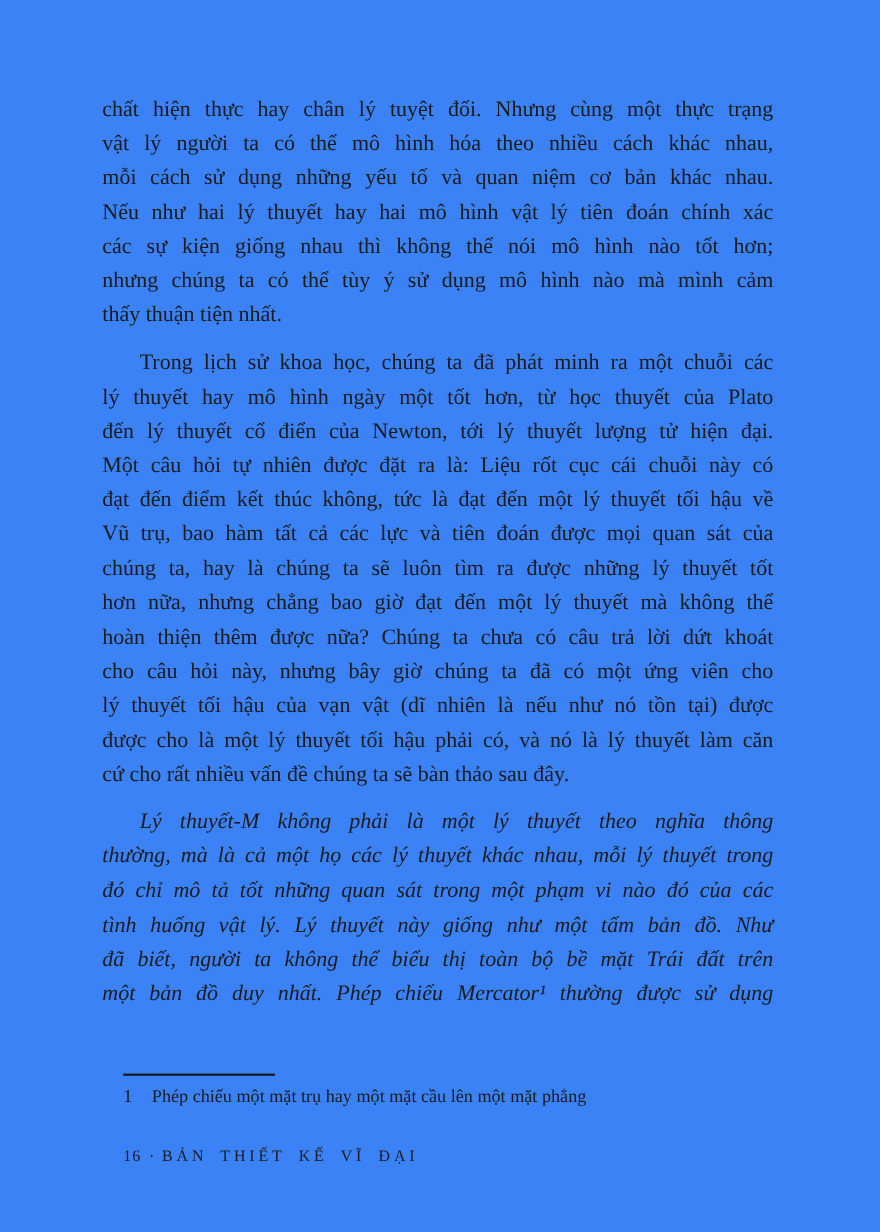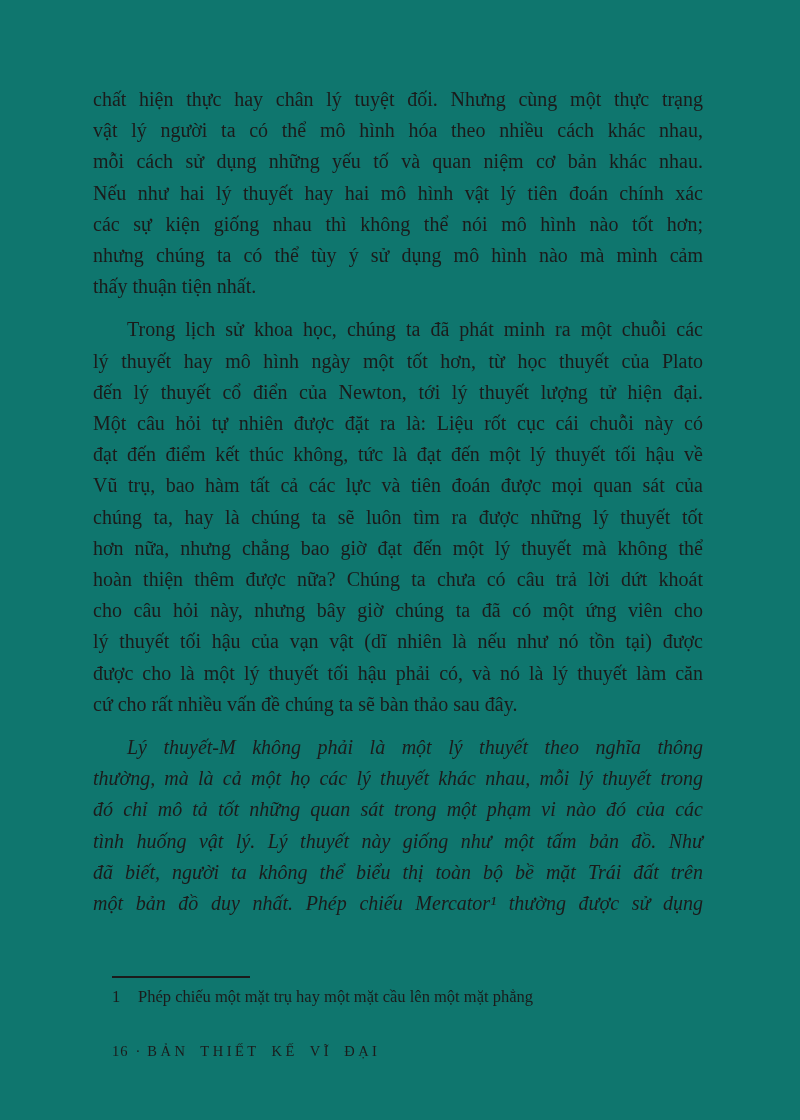--- a/index.html
+++ b/index.html
@@ -5,21 +5,21 @@
   * { margin: 0; padding: 0; box-sizing: border-box; }
   html, body { width: 800px; height: 1120px; }
   body {
     font-family: "Liberation Serif", "DejaVu Serif", serif;
     background: #fcfcfa;
   }
   .page {
     position: relative;
     width: 800px;
     height: 1120px;
-    background: #0f766e;
+    background: #3b82f6;
     color: #1b1b1b;
     overflow: hidden;
   }
   .body-text {
     position: absolute;
     left: 93px;
     top: 84px;
     width: 610px;
     font-size: 20px;
     line-height: 31.2px;

